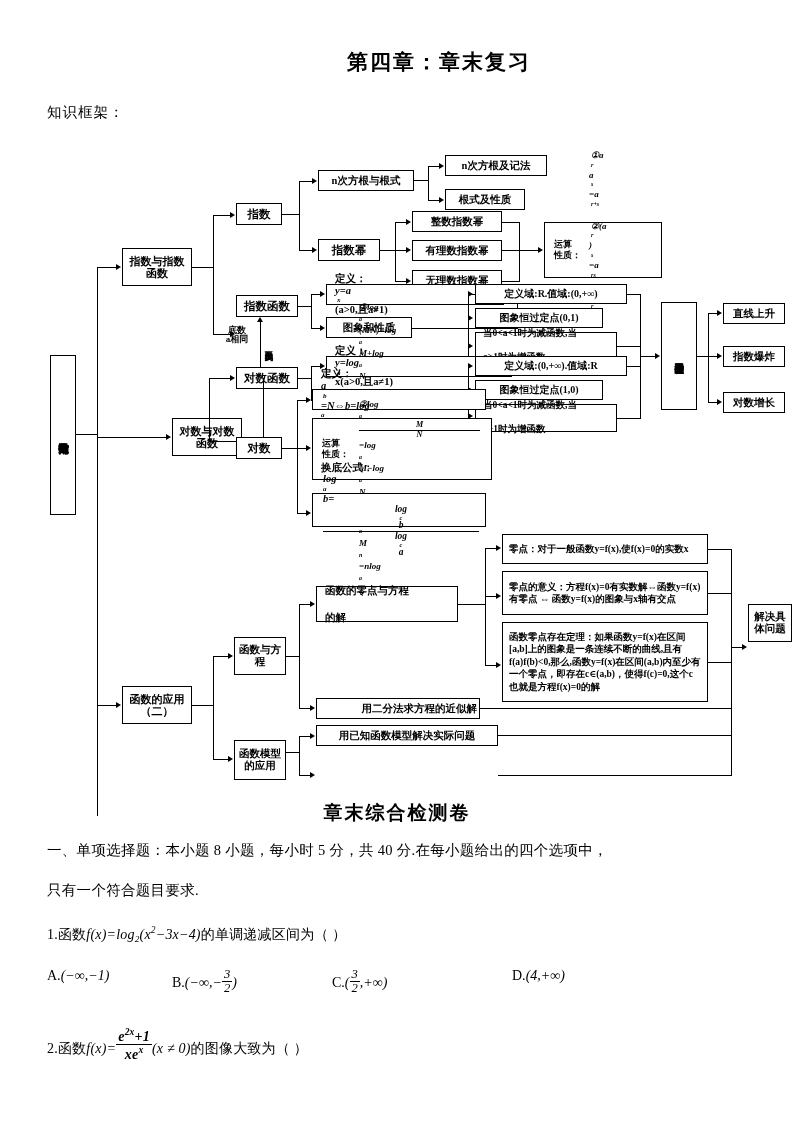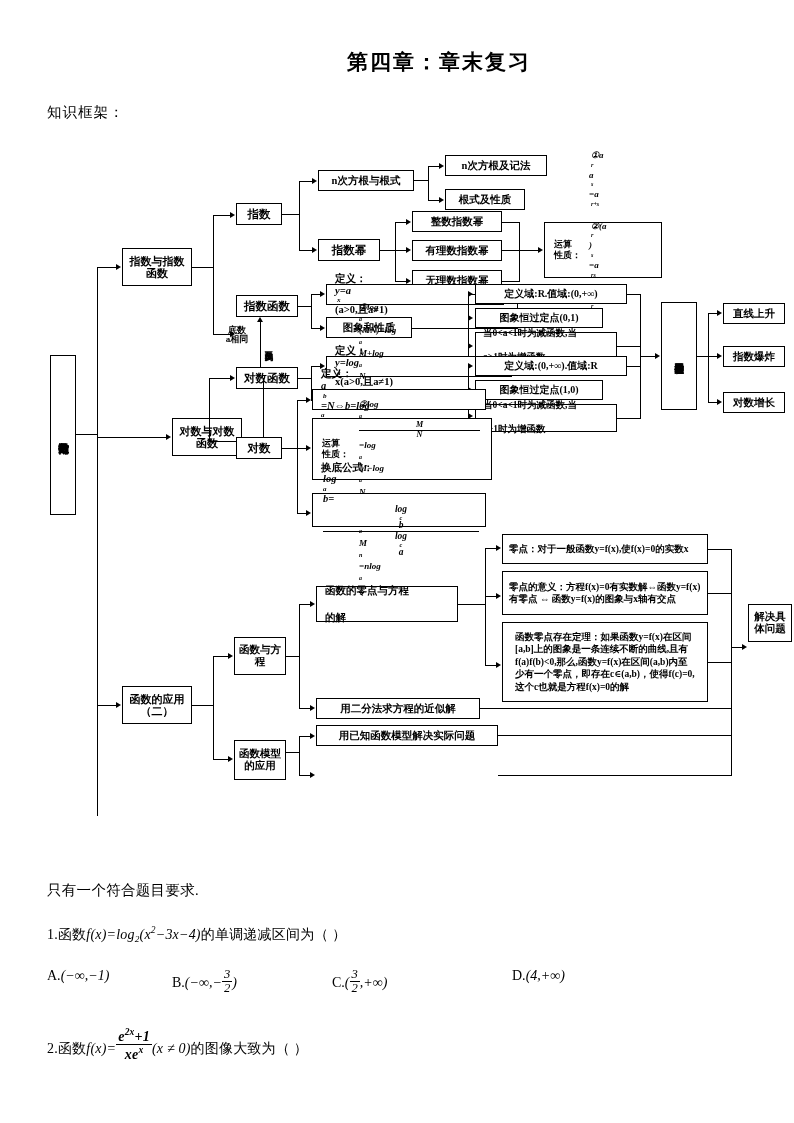--- a/index.html
+++ b/index.html
@@ -414,21 +414,21 @@
     <div class="ln h" style="left:255px;top:444px;width:12px;"></div>
     <div class="ar ar-r" style="left:266px;top:441px;"></div>
     <div class="ln h" style="left:255px;top:548px;width:12px;"></div>
     <div class="ar ar-r" style="left:266px;top:545px;"></div>
 
     <div class="bx lft" style="left:272px;top:426px;width:142px;height:36px;font-size:10.5px;padding-left:4px;">
       <span style="width:100%;line-height:1.3;">
         <span>函数的零点与方程</span><br><span>的解</span>
       </span>
     </div>
-    <div class="bx" style="left:272px;top:538px;width:164px;height:21px;font-size:10.5px;">
+    <div class="bx" style="left:272px;top:538px;width:164px;height:21px;font-size:10.5px;justify-content:flex-end;">
       <span>用二分法求方程的近似解</span>
     </div>
 
     <div class="ln h" style="left:242px;top:592px;width:14px;"></div>
     <div class="ln v" style="left:255px;top:576px;height:40px;"></div>
     <div class="ln h" style="left:255px;top:576px;width:12px;"></div>
     <div class="ar ar-r" style="left:266px;top:573px;"></div>
     <div class="ln h" style="left:255px;top:615px;width:12px;"></div>
     <div class="ar ar-r" style="left:266px;top:612px;"></div>
 
@@ -444,41 +444,43 @@
     <div class="ar ar-r" style="left:452px;top:433px;"></div>
     <div class="ln h" style="left:441px;top:505px;width:12px;"></div>
     <div class="ar ar-r" style="left:452px;top:502px;"></div>
 
     <div class="bx lft" style="left:458px;top:374px;width:206px;height:30px;font-size:9.5px;padding:2px 4px;">
       <span style="width:100%;line-height:1.3;">零点：对于一般函数y=f(x),使f(x)=0的实数x</span>
     </div>
     <div class="bx lft" style="left:458px;top:411px;width:206px;height:44px;font-size:9.5px;padding:2px 4px;">
       <span style="width:100%;line-height:1.3;">零点的意义：方程f(x)=0有实数解⇔函数y=f(x)有零点 ⇔ 函数y=f(x)的图象与x轴有交点</span>
     </div>
-    <div class="bx lft" style="left:458px;top:462px;width:206px;height:80px;font-size:9.5px;padding:2px 10px;">
+    <div class="bx lft" style="left:458px;top:462px;width:206px;height:80px;font-size:9.5px;padding:2px 4px;">
       <span style="width:100%;line-height:1.3;">函数零点存在定理：如果函数y=f(x)在区间[a,b]上的图象是一条连续不断的曲线,且有f(a)f(b)&lt;0,那么,函数y=f(x)在区间(a,b)内至少有一个零点，即存在c∈(a,b)，使得f(c)=0,这个c也就是方程f(x)=0的解</span>
     </div>
 
     <div class="ln h" style="left:664px;top:389px;width:24px;"></div>
     <div class="ln h" style="left:664px;top:433px;width:24px;"></div>
     <div class="ln h" style="left:664px;top:502px;width:24px;"></div>
     <div class="ln h" style="left:436px;top:548px;width:252px;"></div>
     <div class="ln h" style="left:454px;top:575px;width:234px;"></div>
     <div class="ln h" style="left:454px;top:615px;width:234px;"></div>
     <div class="ln v" style="left:687px;top:389px;height:227px;"></div>
     <div class="ln h" style="left:687px;top:487px;width:12px;"></div>
     <div class="ar ar-r" style="left:698px;top:484px;"></div>
 
     <div class="bx" style="left:704px;top:444px;width:44px;height:38px;font-size:10.5px;">
       <span>解决具体问题</span>
     </div>
 
   </div>
 
-
+  <div class="exam-title">章末综合检测卷</div>
+
+  <div class="para" style="left:47px;top:843px;">一、单项选择题：本小题 8 小题，每小时 5 分，共 40 分.在每小题给出的四个选项中，</div>
   <div class="para" style="left:47px;top:883px;">只有一个符合题目要求.</div>
 
   <div class="qline" style="left:47px;top:925px;">
     <span>1.</span><span>函数</span><span class="mi">f(x)</span><span class="mi">=log</span><span class="mi sub">2</span><span class="mi">(x</span><span class="mi sup">2</span><span class="mi">−3x−4)</span><span>的单调递减区间为（      ）</span>
   </div>
 
   <div class="opt" style="left:47px;top:968px;">
     <span>A.</span><span class="mi">(−∞,−1)</span>
   </div>
   <div class="opt" style="left:172px;top:968px;">

